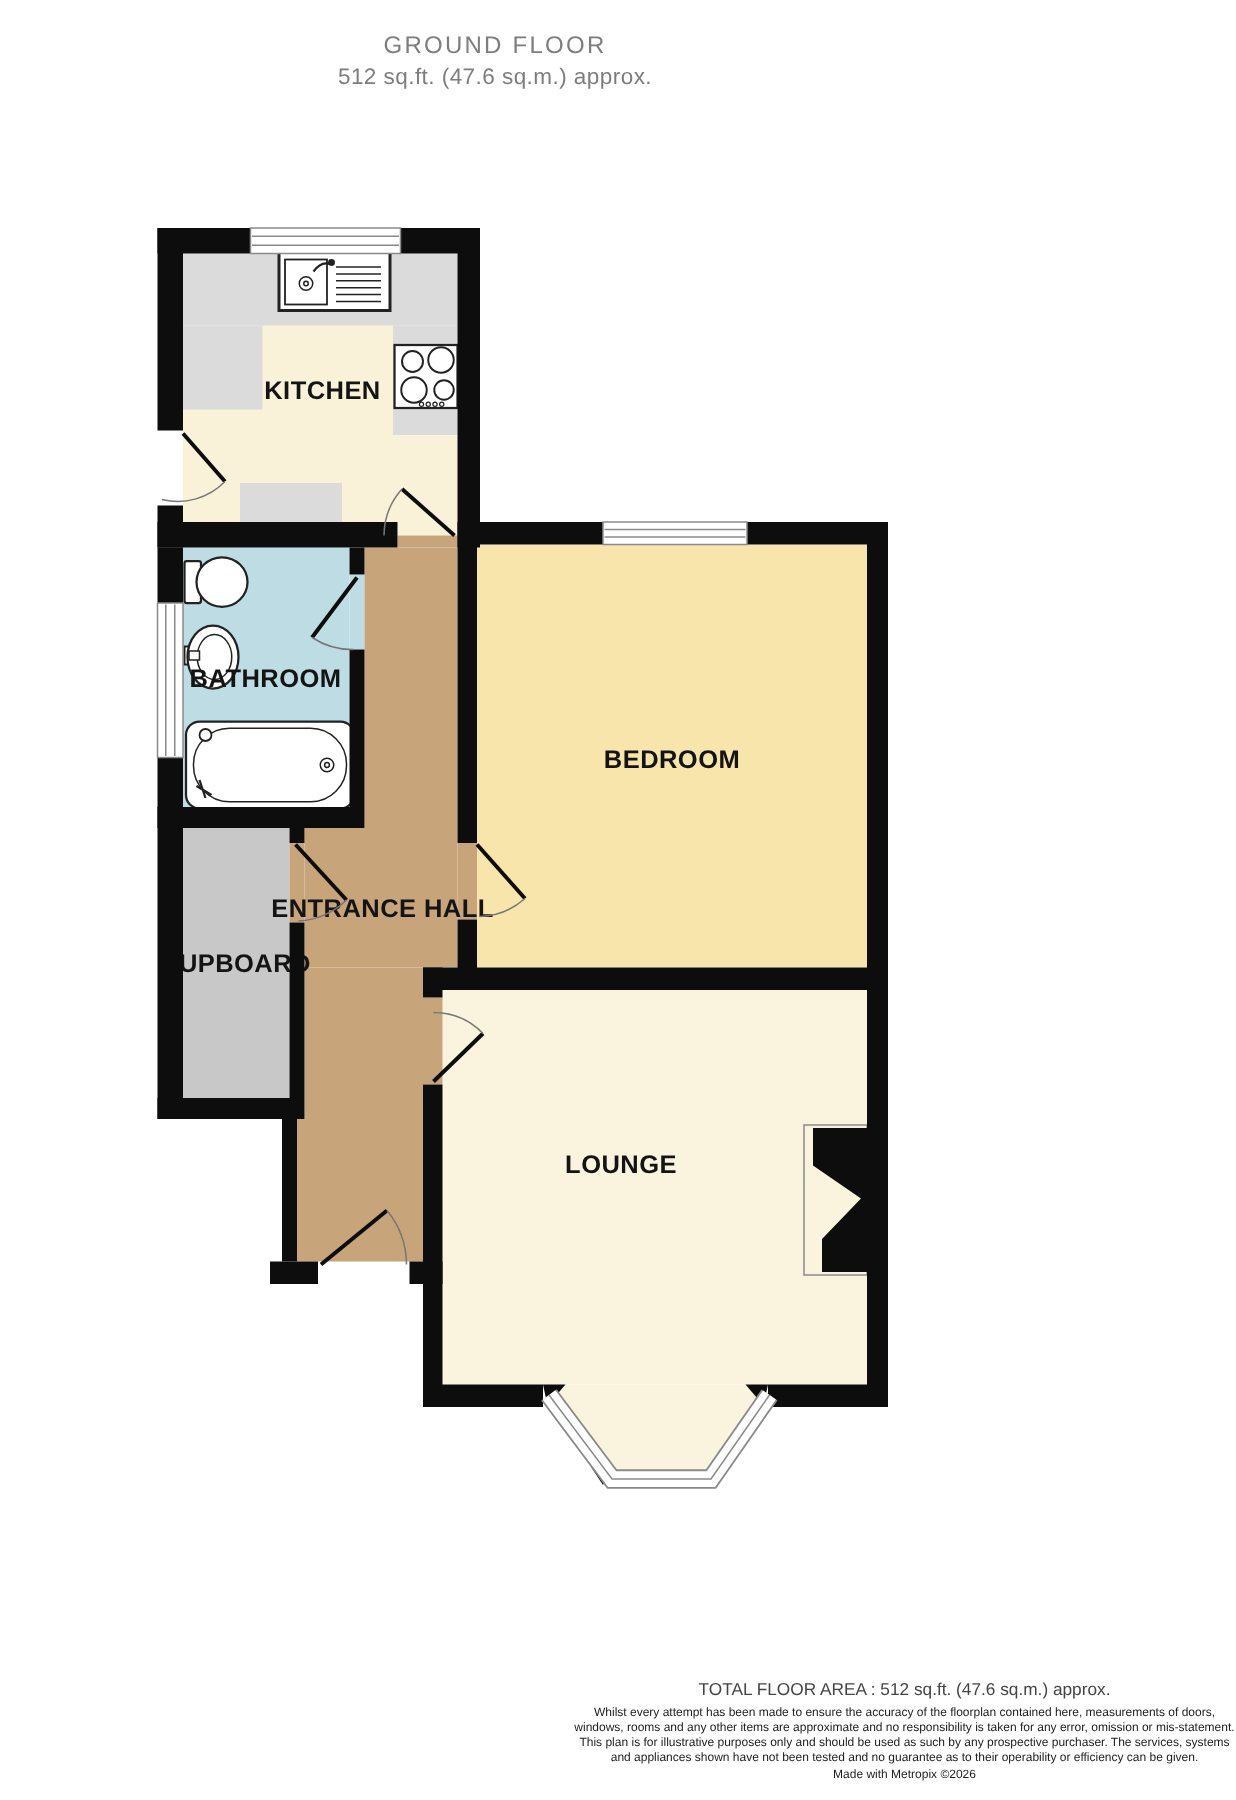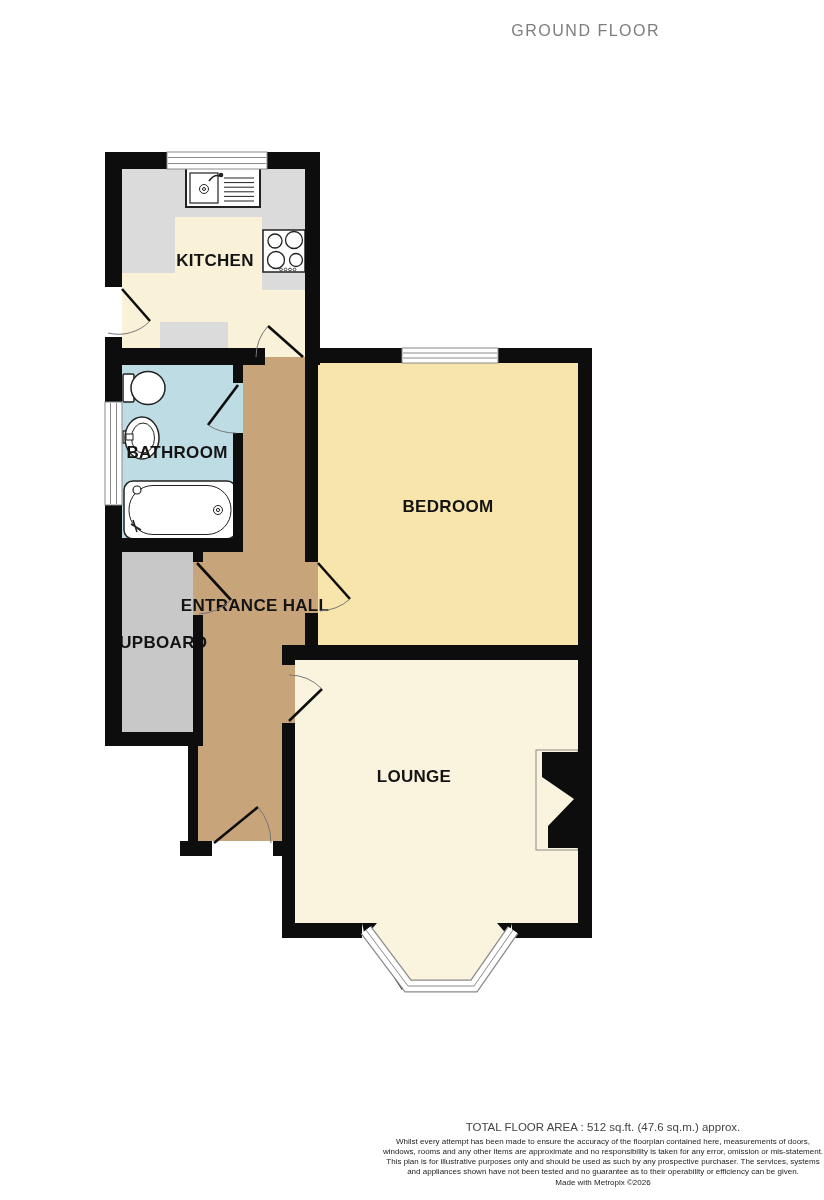--- a/index.html
+++ b/index.html
@@ -12,22 +12,23 @@
   .footer{position:absolute;top:1121px;left:380px;width:446px;text-align:center;}
   .footer .total{font-size:11.5px;color:#444;margin-bottom:4px;}
   .footer .disc{font-size:8px;color:#1c1c1c;line-height:1.25;}
   .footer .credit{font-size:8px;color:#1c1c1c;margin-top:1px;}
   .room-label{font-family:"Liberation Sans",sans-serif;font-weight:bold;
               font-size:17px;letter-spacing:0.3px;text-anchor:middle;}
 </style>
 </head>
 <body>
 
-<div class="header" style="color: rgb(125, 125, 125); text-align: right;">
+<div class="header" style="color: rgb(125, 125, 125);">
   <div class="l1">GROUND FLOOR</div>
+  <div class="l2">512 sq.ft. (47.6 sq.m.) approx.</div>
 </div>
 
 <svg class="plan" width="824" height="1200" viewBox="0 0 824 1200">
 
   <g fill="#faf2d8">
     <rect x="122" y="169" width="183" height="179"></rect>
     <rect x="265" y="348" width="40" height="9"></rect>
   </g>
   <g fill="#bedce4">
     <rect x="122" y="365" width="111" height="173"></rect>

